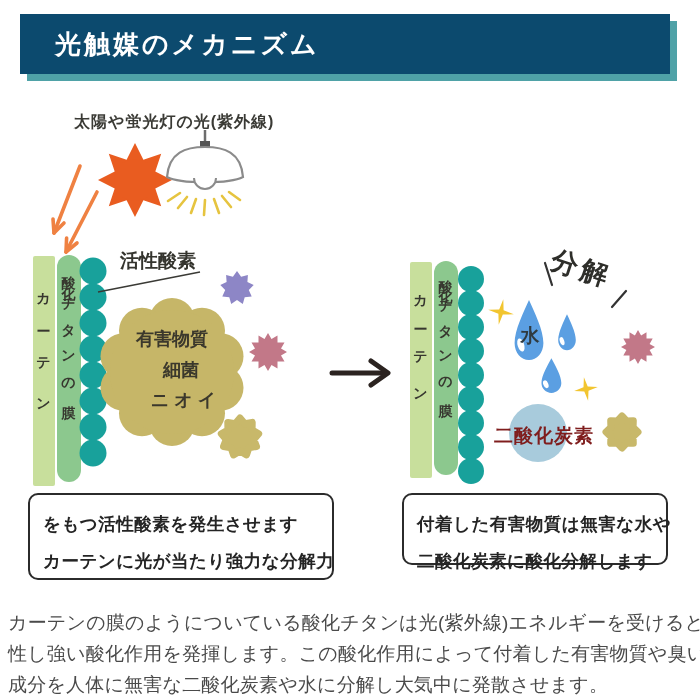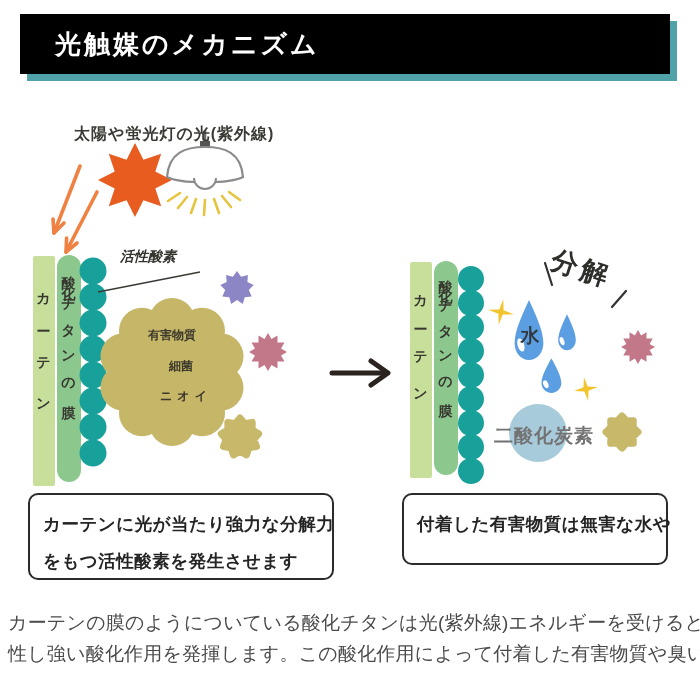--- a/index.html
+++ b/index.html
@@ -1,47 +1,47 @@
 <!DOCTYPE html>
 <html><head>
 <meta charset="utf-8">
 <style>
   html,body{margin:0;padding:0;background:#fff;}
   body{width:700px;height:700px;font-family:"Liberation Sans","DejaVu Sans",sans-serif;color:#333;}
   #stage{position:relative;width:700px;height:700px;overflow:hidden;background:#fff;}
   .abs{position:absolute;}
 
   
-  .header{left:20px;top:14px;width:650px;height:60px;background:#000000;box-shadow:7px 7px 0 0 #4fa2a7;
+  .header{left:20px;top:14px;width:650px;height:60px;background:#0c4a6e;box-shadow:7px 7px 0 0 #4fa2a7;
           display:flex;align-items:center;}
   .header-title{color:#fff;font-size:26px;font-weight:700;letter-spacing:3px;padding-left:35px;}
 
   
-  .top-label{left:74px;top:112px;font-size:16px;font-weight:700;color:#3a3a35;letter-spacing:1px;margin-top:12px;}
+  .top-label{left:74px;top:112px;font-size:16px;font-weight:700;color:#3a3a35;letter-spacing:1px;}
   .headline{left:348px;top:130px;font-size:29px;font-weight:700;color:#2d2d2b;letter-spacing:2px;line-height:48px;}
-  .ao-label{left:120px;top:248px;font-size:14px;font-weight:700;color:#34342e;font-style:italic;}
+  .ao-label{left:120px;top:248px;font-size:19px;font-weight:700;color:#34342e;}
 
   
   .bar{border-radius:2px;}
   .bar-curtain{background:#c8df9c;}
   .bar-film{background:#8cc88e;border-radius:13px;}
   .vtext{position:absolute;left:50%;transform:translateX(-50%);writing-mode:vertical-rl;text-orientation:upright;
          font-size:14px;font-weight:700;color:#37372f;white-space:nowrap;}
   .ls-curtain{letter-spacing:25px;top:26px;}
   .ls-film{letter-spacing:11px;top:10px;}
   .ls-curtain-r{letter-spacing:21px;top:22px;}
   .ls-film-r{letter-spacing:10px;top:8px;}
 
   
-  .blob-line{width:140px;text-align:center;font-weight:700;color:#3b382c;font-size:12px;}
+  .blob-line{width:140px;text-align:center;font-weight:700;color:#3b382c;font-size:18px;}
 
   .decompose{left:550px;top:254px;width:84px;font-size:27px;font-weight:700;color:#2e2e2a;
              transform:rotate(18deg);letter-spacing:4px;}
   .water-label{left:512px;top:323px;width:36px;text-align:center;font-size:19px;font-weight:700;color:#2f3a40;}
-  .co2-label{left:491px;top:423px;width:106px;text-align:center;font-size:19px;font-weight:700;color:#737373;letter-spacing:1px;}
+  .co2-label{left:491px;top:423px;width:106px;text-align:center;font-size:19px;font-weight:700;color:#7f1d1d;letter-spacing:1px;}
 
   
   .caption-box{border:2px solid #2b2b2b;border-radius:10px;background:#fff;box-sizing:border-box;padding:11px 13px 0 13px;}
   .caption-box .cap-line{font-size:17.5px;font-weight:600;color:#242424;line-height:37px;letter-spacing:0.5px;white-space:nowrap;}
   .caption-left{left:28px;top:493px;width:306px;height:87px;}
   .caption-right{left:402px;top:493px;width:266px;height:72px;}
 
   
   .paragraph{left:8px;top:607px;width:688px;font-size:19px;color:#4a4a4a;line-height:31px;letter-spacing:0.2px;}
   .paragraph div{white-space:nowrap;}
@@ -182,25 +182,27 @@
 
   <div class="abs blob-line" style="left:102px;top:327px;">有害物質</div>
   <div class="abs blob-line" style="left:111px;top:358px;">細菌</div>
   <div class="abs blob-line" style="left:116px;top:388px;letter-spacing:5px;">ニオイ</div>
 
   <div class="abs decompose">分解</div>
   <div class="abs water-label">水</div>
   <div class="abs co2-label">二酸化炭素</div>
 
   <div class="abs caption-box caption-left">
+    <div class="cap-line">をもつ活性酸素を発生させます</div>
     <div class="cap-line">カーテンに光が当たり強力な分解力</div>
-    <div class="cap-line">をもつ活性酸素を発生させます</div>
   </div>
   <div class="abs caption-box caption-right">
     <div class="cap-line">付着した有害物質は無害な水や</div>
+    <div class="cap-line">二酸化炭素に酸化分解します</div>
   </div>
 
   <div class="abs paragraph">
     <div>カーテンの膜のようについている酸化チタンは光(紫外線)エネルギーを受けると活</div>
     <div>性し強い酸化作用を発揮します。この酸化作用によって付着した有害物質や臭いの</div>
+    <div>成分を人体に無害な二酸化炭素や水に分解し大気中に発散させます。</div>
   </div>
 
 </div>
 
 </body></html>

